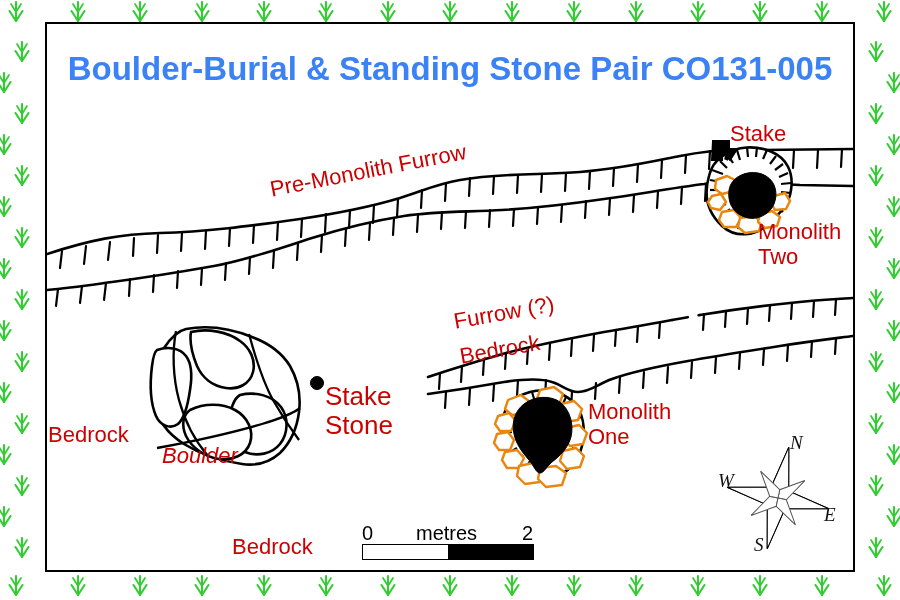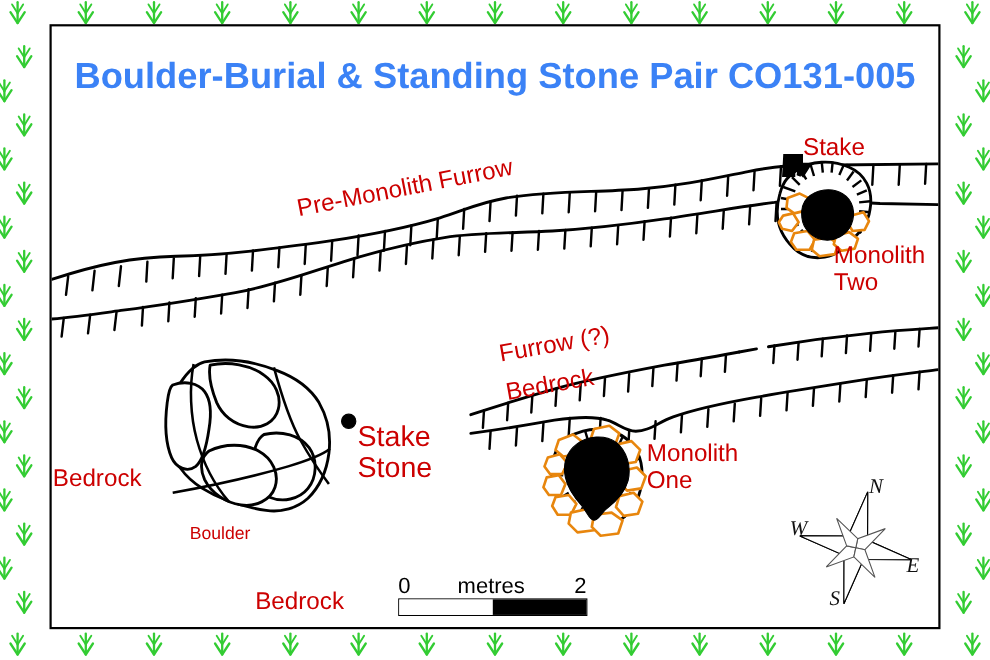--- a/index.html
+++ b/index.html
@@ -58,21 +58,21 @@
     font-family: "Liberation Sans", sans-serif;
   }
   .title-line { display: block; }
 
   #label-cist      { left: 730px; top: 122px; font-size: 22px; }
   #label-mono2     { left: 758px; top: 220px; font-size: 22px; text-align: left; }
   #label-mono1     { left: 588px; top: 400px; font-size: 22px; text-align: left; }
   #label-stake     { left: 325px; top: 382px; font-size: 26px; text-align: left; }
   #label-bedrock-l { left: 48px;  top: 423px; font-size: 22px; }
   #label-bedrock-b { left: 232px; top: 535px; font-size: 22px; }
-  #label-boulder   { left: 140px; top: 477px; font-size: 16px; text-align: center; width: 120px;}
+  #label-boulder   { left: 140px; top: 444px; font-size: 22px; text-align: center; width: 120px; font-style: italic;}
   #label-prefurrow { left: 268px; top: 178px; font-size: 22px; transform: rotate(-11deg); transform-origin: left top; }
   #label-furrowq   { left: 452px; top: 310px; font-size: 22px; transform: rotate(-10deg); transform-origin: left top; }
   #label-bedrock-m { left: 458px; top: 345px; font-size: 22px; transform: rotate(-10deg); transform-origin: left top; }
 
   .scalebar {
     position: absolute;
     left: 362px;
     top: 522px;
     width: 172px;
   }

